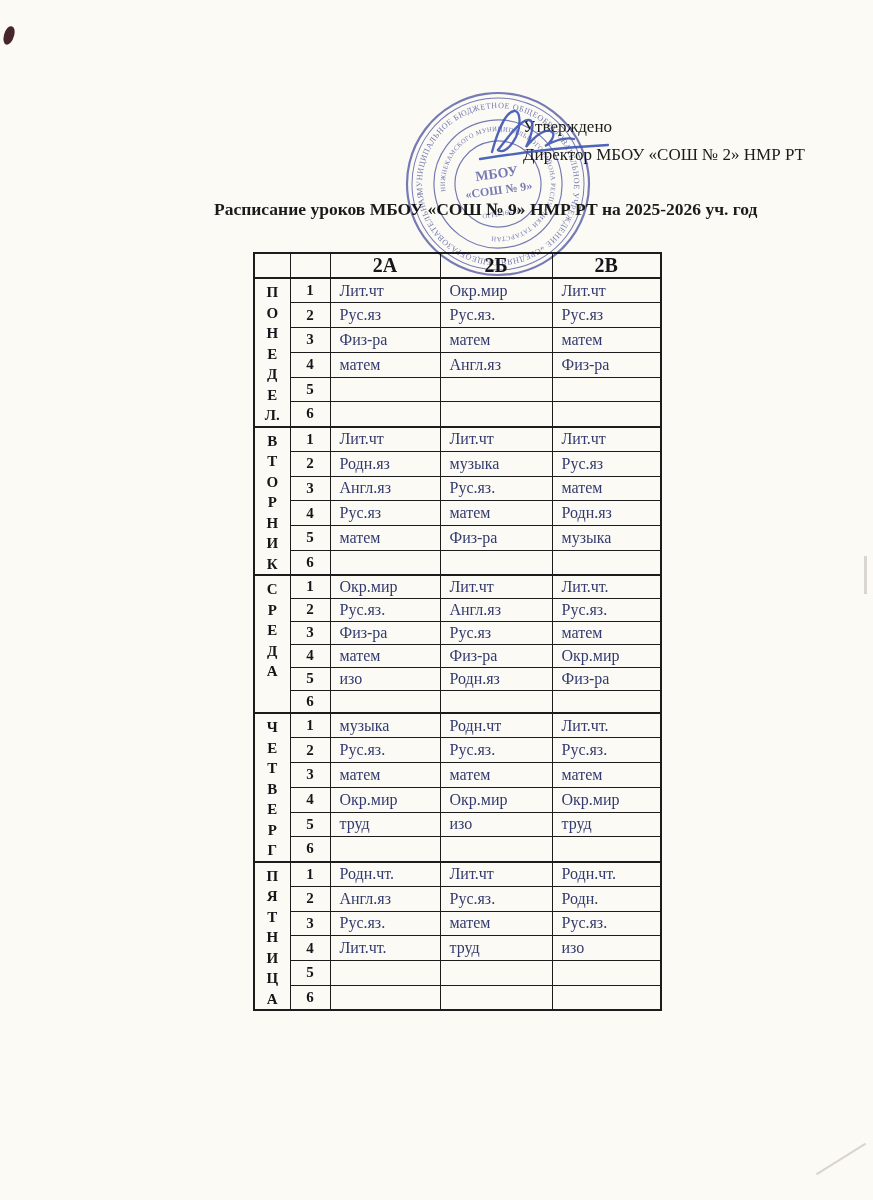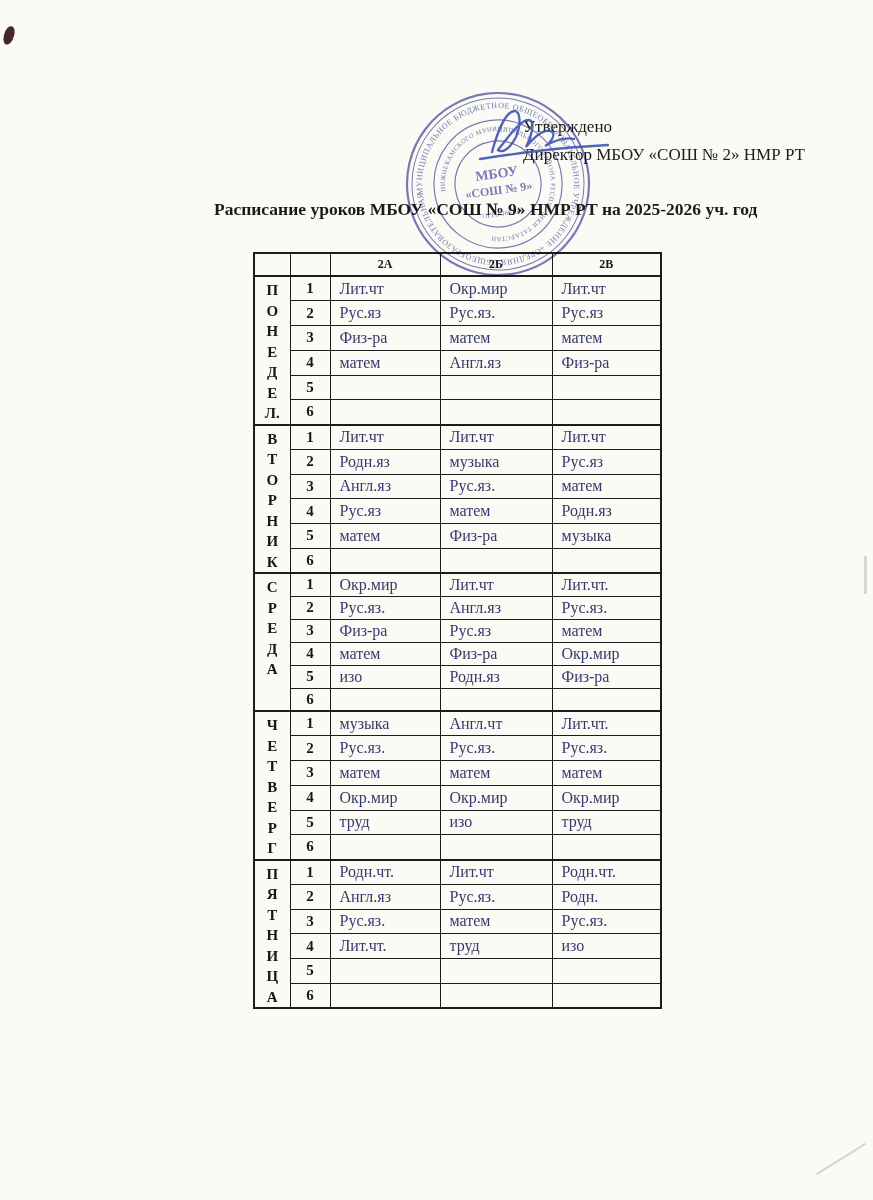--- a/index.html
+++ b/index.html
@@ -52,21 +52,21 @@
   
   table.schedule {
     position:absolute; left:253px; top:252px;
     border-collapse:collapse; table-layout:fixed;
     border:2px solid #1c1c1c;
   }
   table.schedule th, table.schedule td {
     border:1px solid #1c1c1c; overflow:hidden; white-space:nowrap;
   }
   table.schedule th {
-    height:23px; font-size:12px; font-weight:bold; text-align:center;
+    height:23px; font-size:20px; font-weight:bold; text-align:center;
     color:#16161a;
   }
   td.num-cell {
     height:23px; text-align:center; font-weight:bold; font-size:15px;
     color:#16161a;
   }
   td.subj-cell {
     padding-left:9px; font-size:16px; color:#333b6e; text-align:left;
   }
   td.day-cell {
@@ -276,21 +276,21 @@
           <div>Ч</div>
           <div>Е</div>
           <div>Т</div>
           <div>В</div>
           <div>Е</div>
           <div>Р</div>
           <div>Г</div>
         </td>
         <td class="num-cell">1</td>
         <td class="subj-cell">музыка</td>
-        <td class="subj-cell">Англ.чт</td>
+        <td class="subj-cell">Родн.чт</td>
         <td class="subj-cell">Лит.чт.</td>
       </tr>
       <tr>
         <td class="num-cell">2</td>
         <td class="subj-cell">Рус.яз.</td>
         <td class="subj-cell">Рус.яз.</td>
         <td class="subj-cell">Рус.яз.</td>
       </tr>
       <tr>
         <td class="num-cell">3</td>

